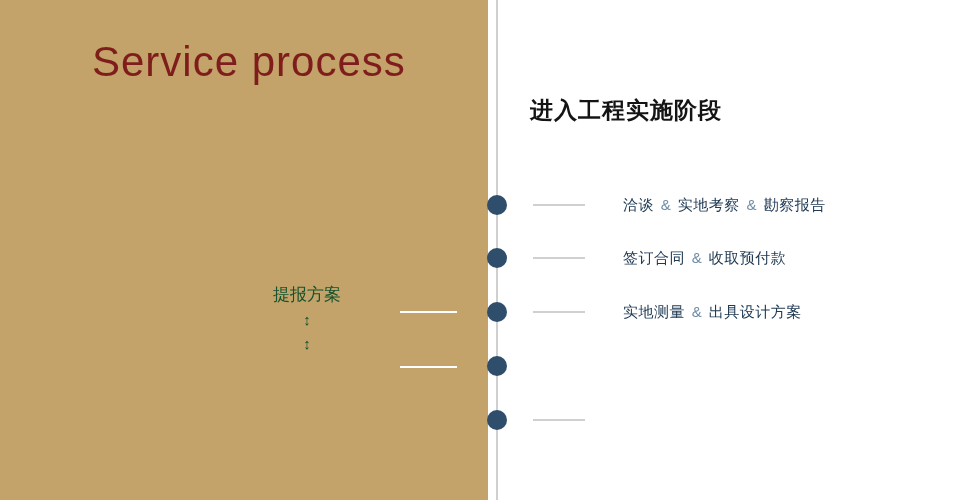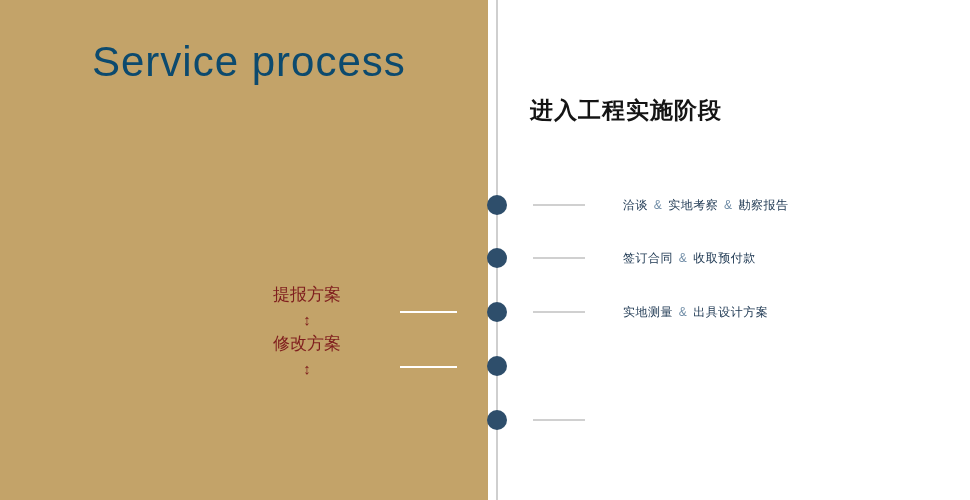--- a/index.html
+++ b/index.html
@@ -19,28 +19,28 @@
     width: 488px; height: 500px;
     background: #c3a369;
   }
   .page-title {
     position: absolute;
     left: 92px; top: 38px;
     margin: 0;
     font-size: 42px;
     font-weight: 300;
     letter-spacing: 1px;
-    color: #0c4a6e;
+    color: #7f1d1d;
   }
   .plan-flow {
     position: absolute;
     left: 237px; top: 283px;
     width: 140px;
     text-align: center;
-    color: #7f1d1d;
+    color: #14532d;
     font-size: 17px;
     line-height: 24.5px;
   }
   .plan-flow .arrow { font-size: 15px; line-height: 24.5px; }
 
   .connector {
     position: absolute;
     left: 400px;
     width: 57px;
     height: 2px;
@@ -85,38 +85,37 @@
     white-space: nowrap;
   }
   .tick {
     display: inline-block;
     width: 52px;
     height: 2px;
     background: #d0d0d0;
     margin-right: 38px;
   }
   .step-text {
-    font-size: 12px;
+    font-size: 15px;
     color: #203a54;
     letter-spacing: 0.5px;
   }
   .step-text .amp { color: #6f8ca6; padding: 0 2px; }
 </style>
 </head>
 <body>
 
 <div class="page">
 
   <div class="left-panel">
     <h1 class="page-title">Service process</h1>
 
     <div class="plan-flow">
       <div>提报方案</div>
       <div class="arrow">↕</div>
-      <div>修改方案</div>
       <div class="arrow">↕</div>
     </div>
 
     <div class="connector connector-1"></div>
     <div class="connector connector-2"></div>
   </div>
 
   <div class="divider"></div>
 
   <div class="dot" style="top:195px"></div>

